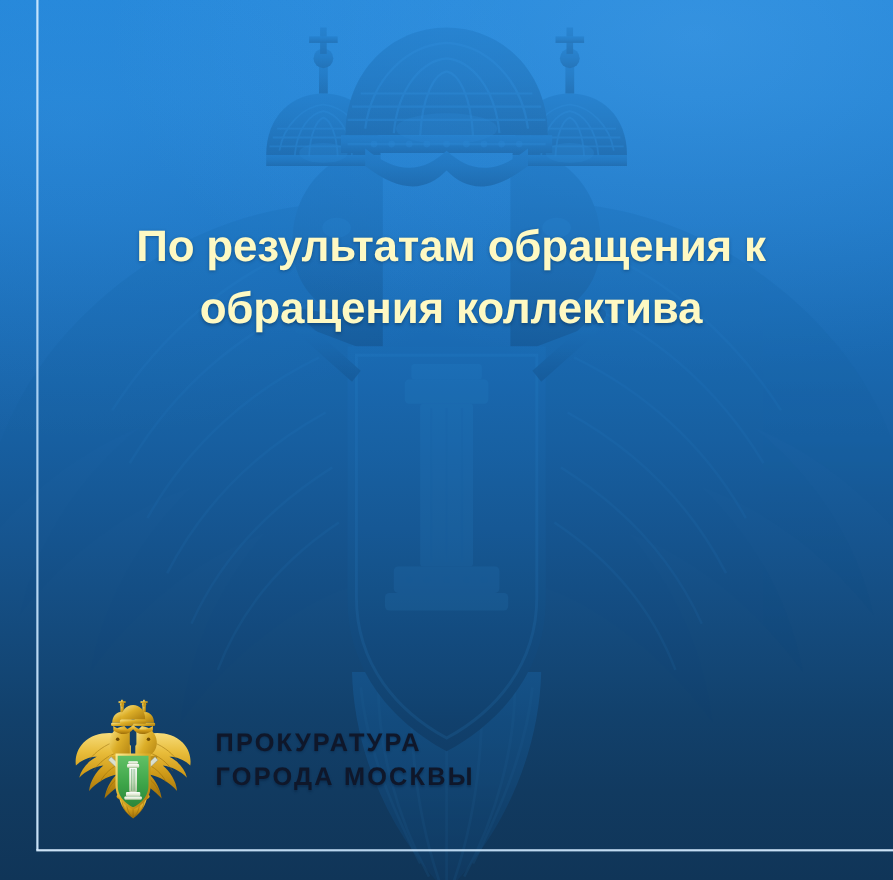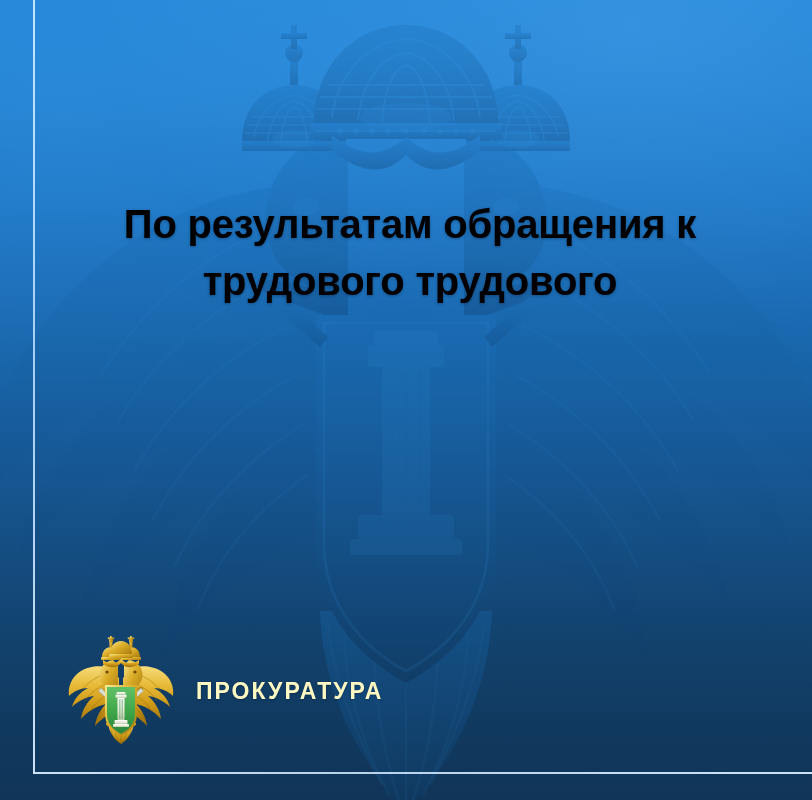--- a/index.html
+++ b/index.html
@@ -97,21 +97,21 @@
         rgba(215,236,255,0.95) 100%);
   }
 
   
   .headline {
     position: absolute;
     left: 60px;
     top: 196px;
     width: 700px;
     text-align: center;
-    color: #000000;
+    color: #fef9c3;
     font-size: 40px;
     font-weight: 700;
     line-height: 57px;
     letter-spacing: -0.2px;
     text-shadow: 0 1px 3px rgba(6,34,66,0.40);
   }
   .headline .hl-line { display: block; white-space: nowrap; }
 
   
   .brand {
@@ -119,21 +119,21 @@
     left: 68px;
     top: 636px;
     display: flex;
     align-items: center;
     gap: 22px;
   }
   .brand-emblem { width: 106px; height: 110px; flex: 0 0 auto; }
   .brand-emblem svg { display: block; width: 100%; height: 100%; }
 
   .brand-text {
-    color: #fef9c3;
+    color: #0f172a;
     font-size: 23px;
     font-weight: 700;
     line-height: 31px;
     letter-spacing: 2.0px;
     text-shadow: 0 1px 2px rgba(6,30,60,0.45);
   }
   .brand-text span { display: block; white-space: nowrap; }
 </style>
 </head>
 <body>
@@ -291,21 +291,21 @@
         <path d="M560,306 L508,352 L516,362 L568,316 Z"></path>
       </g>
     </svg>
   </div>
 
   <div class="frame-vline"></div>
   <div class="frame-hline"></div>
 
   <div class="headline">
     <span class="hl-line">По результатам обращения к</span>
-    <span class="hl-line">трудового трудового</span>
+    <span class="hl-line">обращения коллектива</span>
   </div>
 
   <div class="brand">
 
     <div class="brand-emblem">
       <svg viewBox="0 0 212 220" xmlns="http://www.w3.org/2000/svg" aria-hidden="true">
         <defs>
           <linearGradient id="gold" x1="0" y1="0" x2="0" y2="1">
             <stop offset="0%" stop-color="#f6dc7a"></stop>
             <stop offset="30%" stop-color="#e8bc3a"></stop>
@@ -418,16 +418,17 @@
           <rect x="90" y="176" width="32" height="6" rx="2"></rect>
         </g>
         <g stroke="#2c8a3c" stroke-width="1" opacity="0.8">
           <path d="M103,126 L103,166 M106,126 L106,166 M109,126 L109,166"></path>
         </g>
       </svg>
     </div>
 
     <div class="brand-text">
       <span>ПРОКУРАТУРА</span>
+      <span>ГОРОДА МОСКВЫ</span>
     </div>
   </div>
 
 </div>
 
 </body></html>

